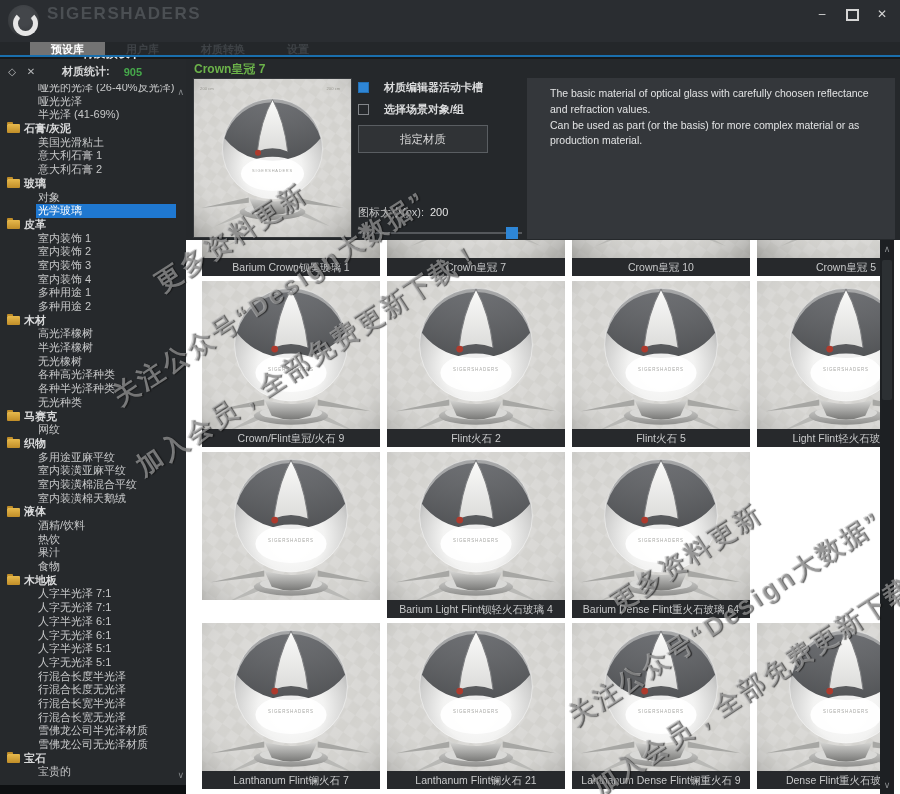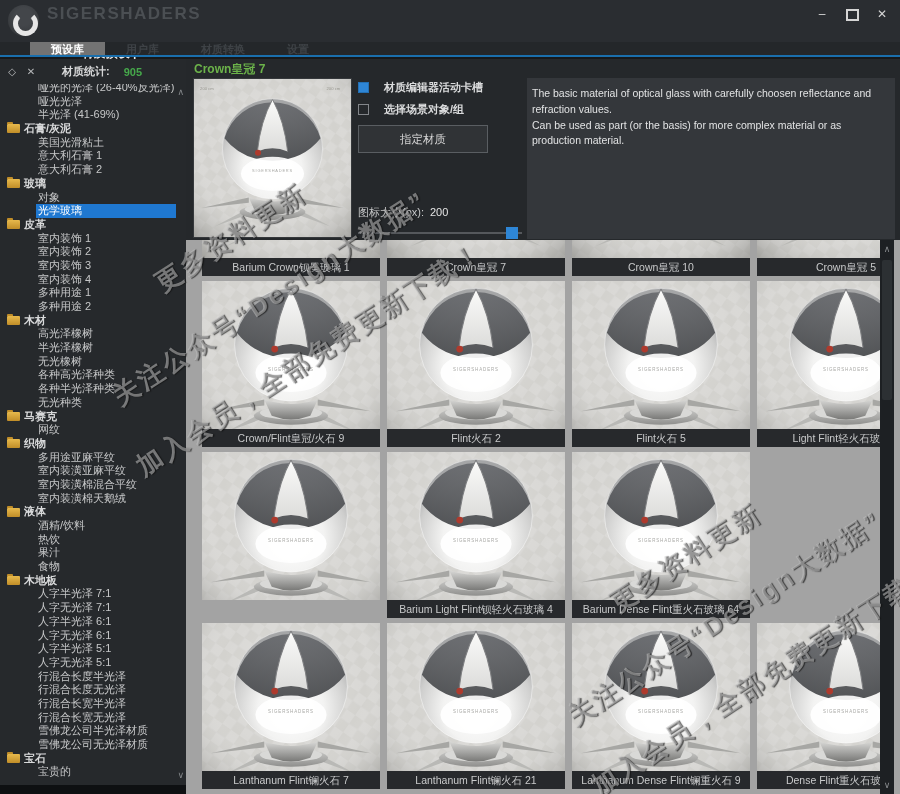--- a/index.html
+++ b/index.html
@@ -40,40 +40,40 @@
       background:#c08d28;border-radius:1px 1px 0 0;}
   .trow.folder .tlabel{color:#d8d9da;font-weight:bold;}
   .trow.child{padding-left:38px;}
   .trow.sel{background:linear-gradient(90deg,transparent 0,transparent 36px,#1f78d1 36px,#1f78d1 176px,transparent 176px);}
   .trow.sel .tlabel{color:#ffffff;}
   .sb-scrollup{position:absolute;right:2px;top:28px;color:#85888b;font-size:9px;}
   .sb-scrolldown{position:absolute;right:2px;bottom:14px;color:#85888b;font-size:9px;}
   .sb-bottom{position:absolute;left:0;bottom:0;width:186px;height:9px;background:#0e1012;}
 
   
-  .content{position:absolute;left:186px;top:59px;width:714px;height:735px;background:#a3a3a3;}
+  .content{position:absolute;left:186px;top:59px;width:714px;height:735px;background:#ffffff;}
 
   
   .toppanel{position:absolute;left:0;top:0;width:714px;height:181px;background:#25282b;}
   .ptitle{position:absolute;left:8px;top:2px;font-size:12px;font-weight:bold;color:#6cb34a;}
   .preview{position:absolute;left:8px;top:20px;width:157px;height:158px;box-shadow:0 0 0 1px #35383b;}
   .preview svg{display:block;width:157px;height:158px;}
   .controls{position:absolute;left:172px;top:21px;width:170px;}
   .cbrow{display:flex;align-items:center;gap:15px;margin-bottom:7px;font-size:11px;font-weight:bold;color:#d9dadb;}
   .cbbox{width:11px;height:11px;box-sizing:border-box;border:1px solid #83868a;background:transparent;flex:0 0 11px;}
   .cbbox.checked{background:#2e86d6;border-color:#2470b4;}
   .assignbtn{display:block;margin-top:8px;width:130px;height:28px;background:#303336;border:1px solid #5a5e62;
       color:#d6d6d6;font-size:11.5px;font-family:inherit;}
   .sizerow{position:absolute;left:172px;top:146px;font-size:11px;color:#c9cacb;}
   .sizerow .val{color:#e4e4e4;margin-left:6px;}
   .slider{position:absolute;left:172px;top:168px;width:164px;height:12px;}
   .slider .track{position:absolute;left:0;right:0;top:5px;height:2px;background:#55585c;}
   .slider .handle{position:absolute;left:148px;top:0;width:12px;height:12px;background:#2e86d6;}
   .desc{position:absolute;left:341px;top:19px;width:368px;height:161px;background:#34373b;box-sizing:border-box;
-      padding:8px 5px;font-size:10.5px;color:#e2e3e4;line-height:1.5;}
+      padding:8px 23px;font-size:10.5px;color:#e2e3e4;line-height:1.5;}
   .desc p{margin:0;}
 
   
   .grid{position:absolute;left:16px;top:181px;width:690px;height:554px;overflow:hidden;}
   .grow{display:flex;gap:7px;margin-bottom:5px;}
   .cell{flex:0 0 178px;width:178px;}
   .thumb{width:178px;height:148px;overflow:hidden;background:#d7d6d3;}
   .thumb svg{display:block;width:178px;height:178px;margin-top:-15px;}
   .grow.clip .thumb{height:18px;}
   .grow.clip .thumb svg{margin-top:-160px;}

